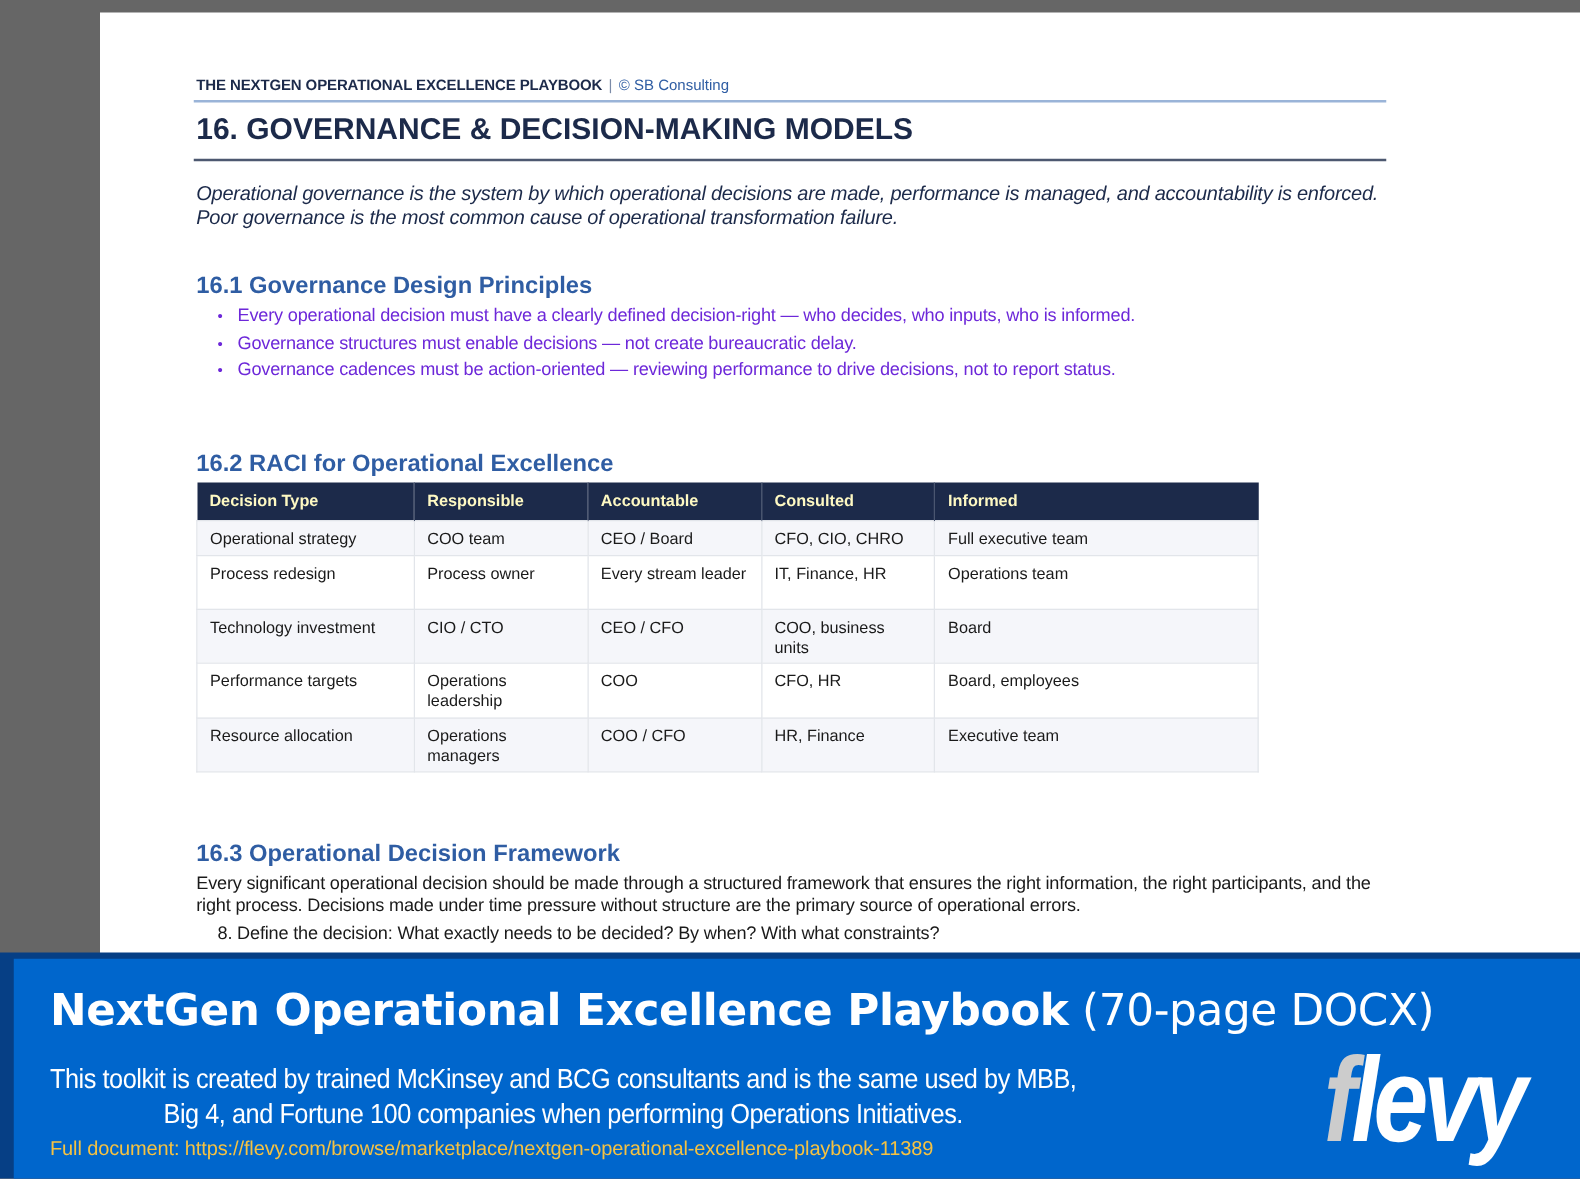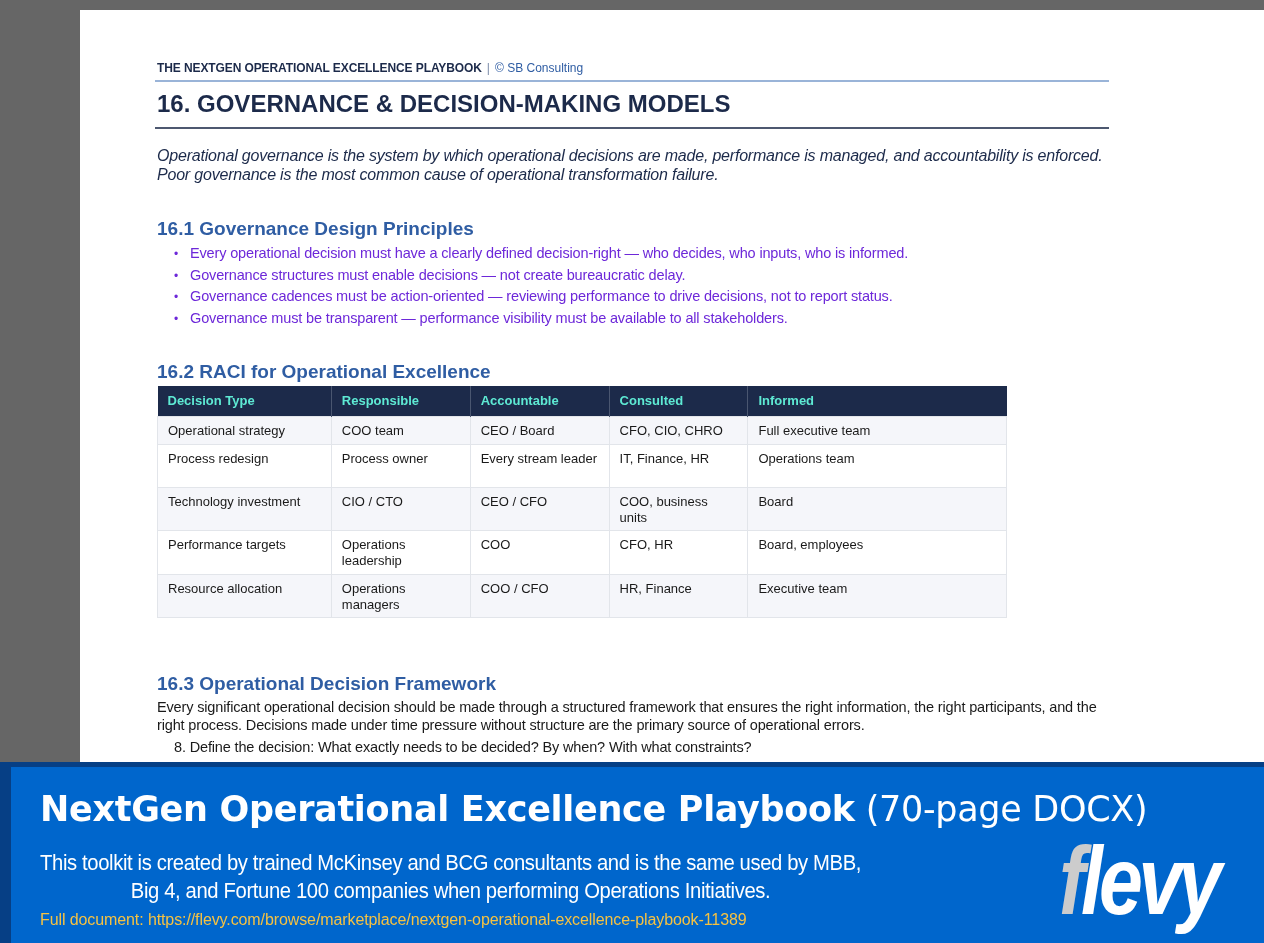--- a/index.html
+++ b/index.html
@@ -74,21 +74,21 @@
   }
   .bullets li .dot { display: inline-block; width: 16px; font-size: 12px; }
   table.raci {
     position: absolute; top: 376px; left: 0;
     border-collapse: collapse;
     width: 850px;
     font-size: 13px;
     color: #1a1a1a;
   }
   table.raci th {
-    background: #1c2a4a; color: #5eead4;
+    background: #1c2a4a; color: #fef9c3;
     text-align: left; font-weight: bold;
     height: 30px; padding: 0 10px;
     border-left: 1px solid #4a5670;
     font-size: 13px;
   }
   table.raci th:first-child { border-left: none; }
   table.raci td {
     vertical-align: top;
     padding: 6px 10px 0 10px;
     border: 1px solid #e2e5ea;
@@ -174,21 +174,20 @@
     <div class="chapter-title">16. GOVERNANCE &amp; DECISION-MAKING MODELS</div>
     <div class="title-rule"></div>
 
     <div class="intro">Operational governance is the system by which operational decisions are made, performance is managed, and accountability is enforced. Poor governance is the most common cause of operational transformation failure.</div>
 
     <div class="h2" style="top:208px;">16.1 Governance Design Principles</div>
     <ul class="bullets">
       <li><span class="dot">•</span><span>Every operational decision must have a clearly defined decision-right — who decides, who inputs, who is informed.</span></li>
       <li><span class="dot">•</span><span>Governance structures must enable decisions — not create bureaucratic delay.</span></li>
       <li><span class="dot">•</span><span>Governance cadences must be action-oriented — reviewing performance to drive decisions, not to report status.</span></li>
-      <li><span class="dot">•</span><span>Governance must be transparent — performance visibility must be available to all stakeholders.</span></li>
     </ul>
 
     <div class="h2" style="top:351px;">16.2 RACI for Operational Excellence</div>
     <table class="raci">
       <colgroup>
         <col style="width:174px">
           <col style="width:139px">
           <col style="width:139px">
           <col style="width:139px">
           <col style="width:259px">

